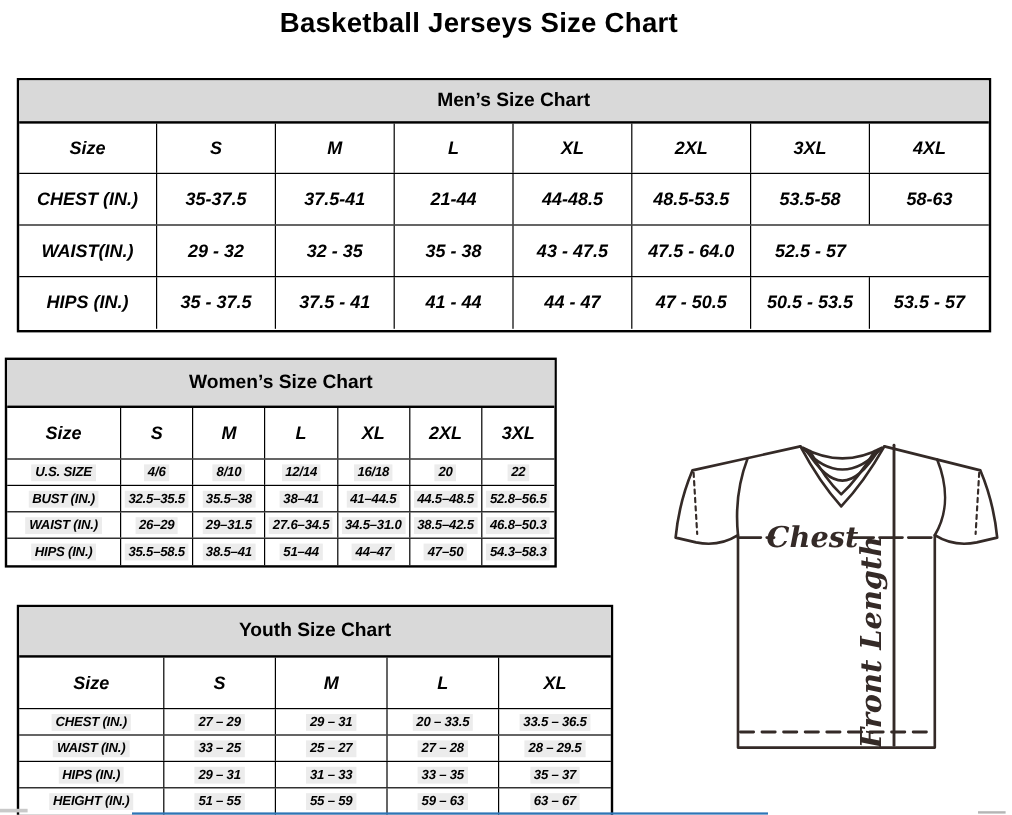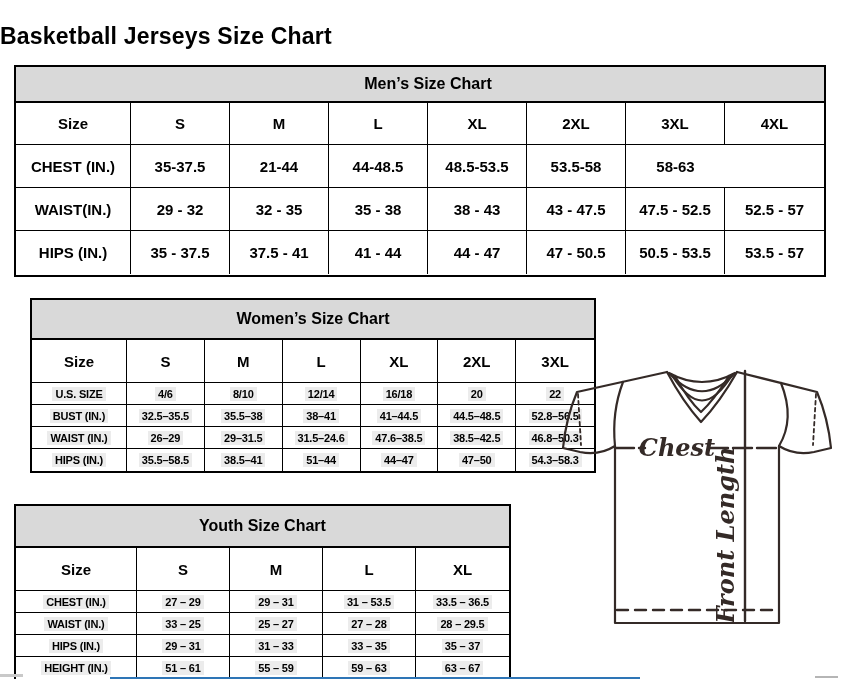--- a/index.html
+++ b/index.html
@@ -2,45 +2,45 @@
 <html><head>
 <meta charset="utf-8">
 <style>
   html,body { margin:0; padding:0; }
   body {
     width:843px; height:679px; position:relative; overflow:hidden;
     background:#ffffff; font-family:"Liberation Sans","DejaVu Sans",sans-serif;
     color:#000;
   }
   .page-title {
-    position:absolute; top:23px; left:0; width:798px; text-align:left;
+    position:absolute; top:6px; left:0; width:798px; text-align:center;
     font-size:23px; font-weight:bold; letter-spacing:0.2px;
   }
   .tbl { position:absolute; border:2px solid #000; box-sizing:border-box; background:#fff; }
   .tbl-title {
     background:#d9d9d9; border-bottom:2px solid #000; box-sizing:border-box;
     display:flex; align-items:center; justify-content:center;
     font-weight:bold; font-size:16px;
   }
-  .grid-row { display:grid; box-sizing:border-box; border-bottom:1px solid #000; }
+  .grid-row { display:grid; box-sizing:border-box; border-bottom:1px solid #000;font-style:italic; }
   .grid-row.last { border-bottom:none; }
   .cell {
     border-right:1px solid #000; box-sizing:border-box;
     display:flex; align-items:center; justify-content:center;
     font-weight:bold; overflow:hidden; white-space:nowrap;
   }
   .cell.lastcol { border-right:none; }
   
   .mens { left:14px; top:65px; width:812px; height:212px; }
   .mens .tbl-title { height:36px;padding-left:16px; }
   .mens .grid-row { grid-template-columns:115px repeat(7,1fr); }
   .mens .row-size { height:42px; font-size:15px; }
   .mens .row-data { height:43px; font-size:15px; }
   
-  .womens { left:30px; top:298px; width:566px; height:175px; }
+  .womens { left:4px; top:298px; width:460px; height:175px; }
   .womens .tbl-title { height:40px; }
   .womens .grid-row { grid-template-columns:95px repeat(6,1fr); }
   .womens .row-size { height:43px; font-size:15px; }
   
   .youth { left:14px; top:504px; width:497px; height:177px; }
   .youth .tbl-title { height:42px; }
   .youth .grid-row { grid-template-columns:121px repeat(4,1fr); }
   .youth .row-size { height:43px; font-size:15px; }
   
   .row-thin { height:22px; font-size:11px; }
@@ -67,34 +67,34 @@
     <div class="cell">M</div>
     <div class="cell">L</div>
     <div class="cell">XL</div>
     <div class="cell">2XL</div>
     <div class="cell">3XL</div>
     <div class="cell lastcol">4XL</div>
   </div>
   <div class="grid-row row-data">
     <div class="cell">CHEST (IN.)</div>
     <div class="cell">35-37.5</div>
+    <div class="cell">37.5-41</div>
     <div class="cell">21-44</div>
     <div class="cell">44-48.5</div>
     <div class="cell">48.5-53.5</div>
     <div class="cell">53.5-58</div>
     <div class="cell lastcol">58-63</div>
   </div>
   <div class="grid-row row-data">
     <div class="cell">WAIST(IN.)</div>
     <div class="cell">29 - 32</div>
     <div class="cell">32 - 35</div>
     <div class="cell">35 - 38</div>
-    <div class="cell">38 - 43</div>
     <div class="cell">43 - 47.5</div>
-    <div class="cell">47.5 - 52.5</div>
+    <div class="cell">47.5 - 64.0</div>
     <div class="cell lastcol">52.5 - 57</div>
   </div>
   <div class="grid-row row-data last">
     <div class="cell">HIPS (IN.)</div>
     <div class="cell">35 - 37.5</div>
     <div class="cell">37.5 - 41</div>
     <div class="cell">41 - 44</div>
     <div class="cell">44 - 47</div>
     <div class="cell">47 - 50.5</div>
     <div class="cell">50.5 - 53.5</div>
@@ -163,24 +163,24 @@
     <div class="cell">
         <span class="shade">WAIST (IN.)</span>
       </div>
     <div class="cell">
         <span class="shade">26–29</span>
       </div>
     <div class="cell">
         <span class="shade">29–31.5</span>
       </div>
     <div class="cell">
-        <span class="shade">31.5–24.6</span>
-      </div>
-    <div class="cell">
-        <span class="shade">47.6–38.5</span>
+        <span class="shade">27.6–34.5</span>
+      </div>
+    <div class="cell">
+        <span class="shade">34.5–31.0</span>
       </div>
     <div class="cell">
         <span class="shade">38.5–42.5</span>
       </div>
     <div class="cell lastcol">
         <span class="shade">46.8–50.3</span>
       </div>
   </div>
   <div class="grid-row row-thin last">
     <div class="cell">
@@ -220,21 +220,21 @@
     <div class="cell">
         <span class="shade">CHEST (IN.)</span>
       </div>
     <div class="cell">
         <span class="shade">27 – 29</span>
       </div>
     <div class="cell">
         <span class="shade">29 – 31</span>
       </div>
     <div class="cell">
-        <span class="shade">31 – 53.5</span>
+        <span class="shade">20 – 33.5</span>
       </div>
     <div class="cell lastcol">
         <span class="shade">33.5 – 36.5</span>
       </div>
   </div>
   <div class="grid-row row-thin">
     <div class="cell">
         <span class="shade">WAIST (IN.)</span>
       </div>
     <div class="cell">
@@ -265,21 +265,21 @@
       </div>
     <div class="cell lastcol">
         <span class="shade">35 – 37</span>
       </div>
   </div>
   <div class="grid-row row-thin last">
     <div class="cell">
         <span class="shade">HEIGHT (IN.)</span>
       </div>
     <div class="cell">
-        <span class="shade">51 – 61</span>
+        <span class="shade">51 – 55</span>
       </div>
     <div class="cell">
         <span class="shade">55 – 59</span>
       </div>
     <div class="cell">
         <span class="shade">59 – 63</span>
       </div>
     <div class="cell lastcol">
         <span class="shade">63 – 67</span>
       </div>

